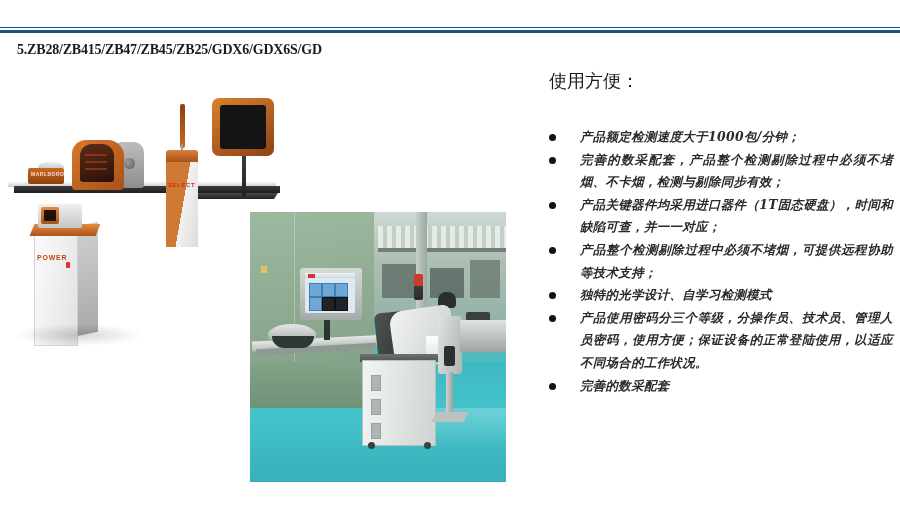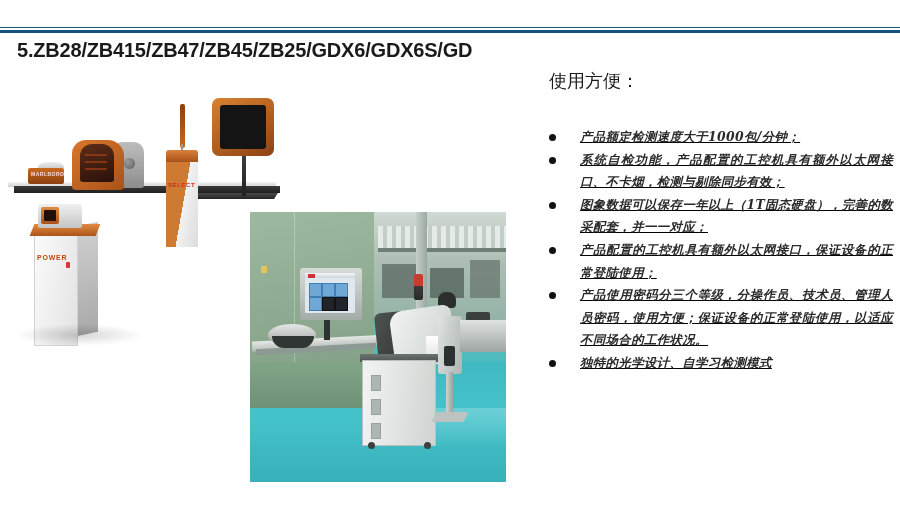--- a/index.html
+++ b/index.html
@@ -37,26 +37,27 @@
   }
 
   
   #title-block {
     position: absolute;
     left: 17px;
     top: 37px;
     width: 530px;
   }
   .title-line {
-    font-size: 20px;
+    font-size: 14px;
     font-weight: bold;
     color: #1a1a1a;
     line-height: 26px;
     letter-spacing: -0.2px;
     white-space: nowrap;
+    font-family: Liberation Serif, serif;
   }
   .title-hl {
     color: #e8000d;
     font-style: italic;
     font-weight: bold;
     text-decoration: underline;
     text-underline-offset: 2px;
     letter-spacing: 0px;
   }
 
@@ -75,21 +76,20 @@
   #bullet-list {
     position: absolute;
     left: 545px;
     top: 126px;
     width: 348px;
   }
   .bullet-item {
     position: relative;
     padding-left: 35px;
     margin-bottom: 0px;
-    text-decoration: underline;
   }
   .bullet-dot {
     position: absolute;
     left: 4px;
     top: 8px;
     width: 7px;
     height: 7px;
     border-radius: 50%;
     background: #111111;
   }
@@ -463,37 +463,41 @@
 
 <div id="right-heading">使用方便：</div>
 
 <div id="bullet-list">
   <div class="bullet-item">
     <span class="bullet-dot"></span>
     <div class="bullet-text">产品额定检测速度大于1000包/分钟；</div>
   </div>
   <div class="bullet-item">
     <span class="bullet-dot"></span>
-    <div class="bullet-text">系统自检功能，产品配置的工控机具有额外以太网接口、不卡烟，检测与剔除同步有效；</div>
+    <div class="bullet-text">完善的数采配套，产品整个检测剔除过程中必须不堵烟、不卡烟，检测与剔除同步有效；</div>
   </div>
   <div class="bullet-item">
     <span class="bullet-dot"></span>
-    <div class="bullet-text">图象数据可以保存一年以上（1T固态硬盘），完善的数采配套，并一一对应；</div>
+    <div class="bullet-text">产品关键器件均采用进口器件（1T固态硬盘），时间和缺陷可查，并一一对应；</div>
   </div>
   <div class="bullet-item">
     <span class="bullet-dot"></span>
-    <div class="bullet-text">产品配置的工控机具有额外以太网接口，保证设备的正常登陆使用；</div>
+    <div class="bullet-text">产品整个检测剔除过程中必须不堵烟，可提供远程协助等技术支持；</div>
+  </div>
+  <div class="bullet-item">
+    <span class="bullet-dot"></span>
+    <div class="bullet-text">独特的光学设计、自学习检测模式</div>
   </div>
   <div class="bullet-item">
     <span class="bullet-dot"></span>
     <div class="bullet-text">产品使用密码分三个等级，分操作员、技术员、管理人员密码，使用方便；保证设备的正常登陆使用，以适应不同场合的工作状况。</div>
   </div>
   <div class="bullet-item">
     <span class="bullet-dot"></span>
-    <div class="bullet-text">独特的光学设计、自学习检测模式</div>
+    <div class="bullet-text">完善的数采配套</div>
   </div>
 </div>
 
 <div id="imagery">
 
   <div id="render-scene">
     <div class="rail-upper"></div>
     <div class="rail-dark"></div>
     <div class="rail-cross"></div>
 

